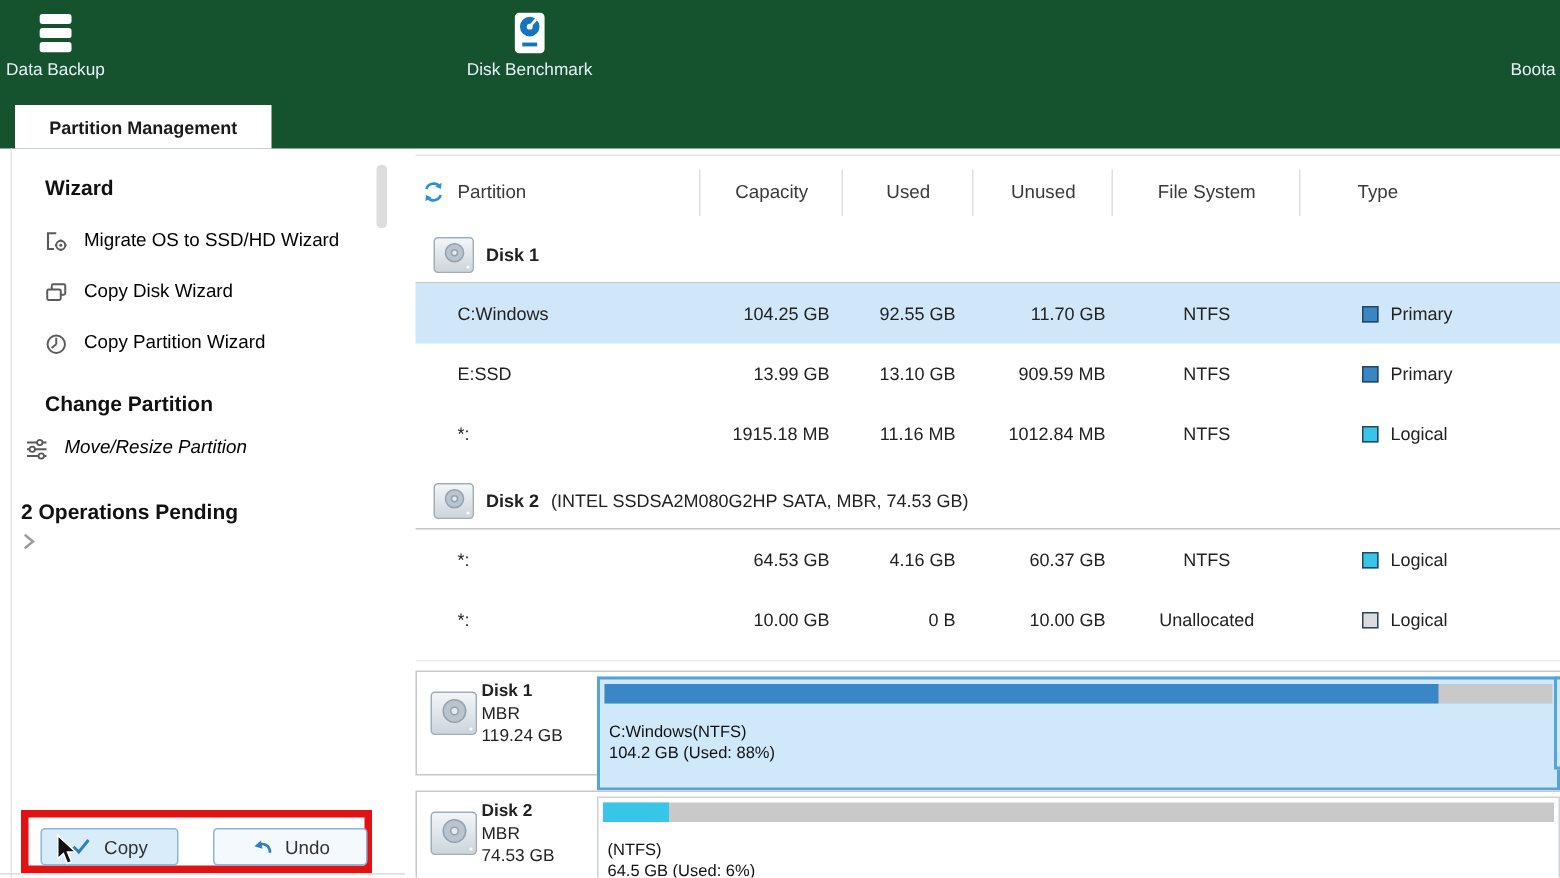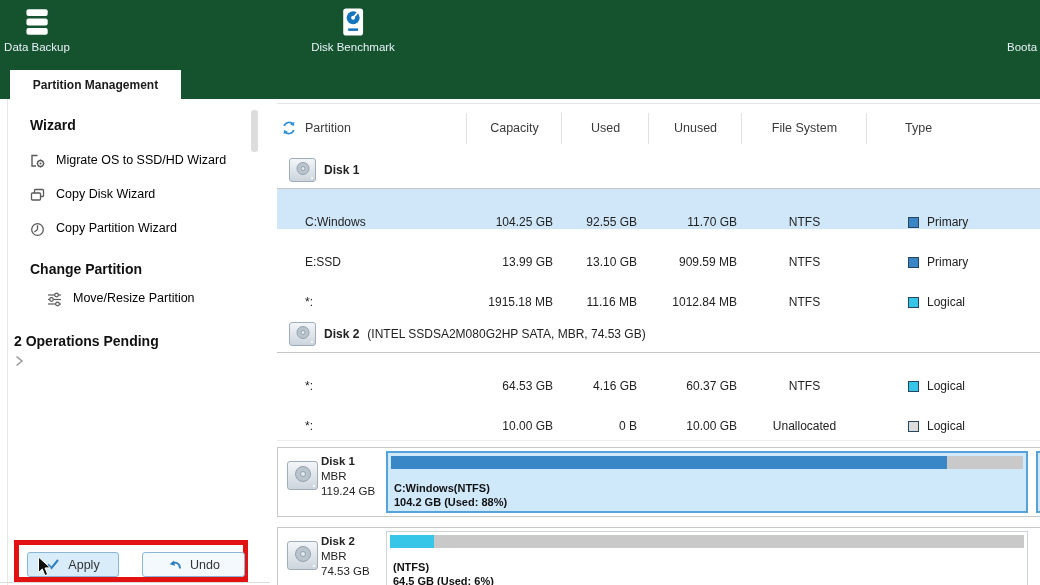--- a/index.html
+++ b/index.html
@@ -44,21 +44,21 @@
   .c2 { width:95px;  text-align:right; padding-right:9px; }
   .c3 { width:87px;  text-align:right; padding-right:12px; }
   .c4 { width:93px;  text-align:right; padding-right:5px; }
   .c5 { width:125px; text-align:center; }
   .c6 { flex:1; }
   .thead .c2,.thead .c3,.thead .c4 { text-align:center; padding-right:0; }
   .thead .c6 { padding-left:38px; }
   .dhdr { display:flex; align-items:center; height:38px; border-bottom:1px solid #c6c6c6;
           font-size:12px; color:#222; gap:8px; padding-left:12px; }
   .dname { font-weight:bold; }
-  .row { display:flex; align-items:flex-end; height:40px; font-size:12px; color:#222; cursor:default; }
+  .row { display:flex; align-items:center; height:40px; font-size:12px; color:#222; cursor:default; }
   .row.selected { background:#cfe7f8; }
   .row .c6 { display:flex; align-items:center; gap:8px; padding-left:41px; }
   .tsq { width:11px; height:11px; border:1px solid #25465e; flex:0 0 auto; }
   .gap2 { height:6px; }
   
   .disk-ico { width:27px; height:24px; border-radius:3px; position:relative; flex:0 0 auto;
               background:linear-gradient(180deg,#f3f6f9,#ccd5dc); border:1px solid #9fadba; }
   .disk-ico .c1c { position:absolute; left:50%; top:3px; transform:translateX(-50%);
                    width:13px; height:13px; border-radius:50%; background:#b9c4cd; border:1px solid #93a2ae; }
   .disk-ico .c2c { position:absolute; left:50%; top:7px; transform:translateX(-50%);
@@ -67,21 +67,21 @@
   .disk-ico.lg { width:31px; height:29px; }
   .disk-ico.lg .c1c { width:16px; height:16px; top:4px; }
   .disk-ico.lg .c2c { width:6px; height:6px; top:9px; }
   
   .hline440 { position:absolute; left:277px; top:440px; width:763px; height:1px; background:#ededed; }
   .panel { position:absolute; left:277px; width:770px; height:70px; border:1px solid #c8c8c8; background:#fff; }
   #panel1 { top:447px; } #panel2 { top:527px; }
   .p-ico { position:absolute; left:9px; top:13px; }
   .pl { position:absolute; left:43px; font-size:11.5px; color:#222; white-space:nowrap; }
   .pl1 { top:7px; font-weight:bold; } .pl2 { top:22px; } .pl3 { top:37px; }
-  .pblock { position:absolute; left:108px; top:3px; width:642px; height:62px; cursor:default;font-weight:bold; }
+  .pblock { position:absolute; left:120px; top:3px; width:642px; height:76px; cursor:default; }
   #panel1 .pblock { background:#cfe9fb; border:2px solid #55a3d9; }
   #panel2 .pblock { background:#ffffff; border:1px solid #cdd3d8; }
   .pbar { position:absolute; left:3px; top:3px; right:3px; height:13px; background:#c9c9c9; }
   .pfill { height:100%; background:#3a87c8; }
   #panel2 .pfill { background:#38c6e8; }
   .ptext1 { position:absolute; left:6px; top:29px; font-size:11px; color:#111; white-space:nowrap; }
   .ptext2 { position:absolute; left:6px; top:43px; font-size:11px; color:#111; white-space:nowrap; }
   .sliver { position:absolute; left:758px; top:3px; width:14px; height:62px; background:#cfe9fb; border:2px solid #55a3d9; }
 </style>
 </head>
@@ -155,21 +155,21 @@
     <svg width="17" height="17" viewBox="0 0 17 17">
         <circle cx="8.5" cy="8.5" r="5.8" fill="none" stroke="#5a5a5a" stroke-width="1.3"></circle>
         <path d="M8.5 8.5 L8.5 4.2 M8.5 8.5 L5.4 11" stroke="#5a5a5a" stroke-width="1.3"></path>
       </svg>
   </span>
   <span>Copy Partition Wizard</span>
 </div>
 
 <div class="side-head" style="left:30px; top:261px;">Change Partition</div>
 
-<div class="side-item" style="left:46px; top:291px;">
+<div class="side-item" style="left:16px; top:291px;font-style:italic;">
   <span>
     <svg width="17" height="17" viewBox="0 0 17 17">
         <g stroke="#5a5a5a" stroke-width="1.2">
           <line x1="2" y1="4" x2="15" y2="4"></line>
           <line x1="2" y1="8.5" x2="15" y2="8.5"></line>
           <line x1="2" y1="13" x2="15" y2="13"></line>
         </g>
         <g fill="#fff" stroke="#5a5a5a" stroke-width="1.2">
           <circle cx="10.5" cy="4" r="1.8"></circle>
           <circle cx="5.5" cy="8.5" r="1.8"></circle>
@@ -336,21 +336,21 @@
     <div class="ptext2">64.5 GB (Used: 6%)</div>
   </div>
 </div>
 
 <div class="btn" id="apply">
   <span>
     <svg width="14" height="13" viewBox="0 0 14 13">
         <polyline points="2,7.5 5.5,11 12,3" stroke="#2e7fc2" stroke-width="2" fill="none"></polyline>
       </svg>
   </span>
-  <span>Apply</span>
+  <span>Copy</span>
 </div>
 
 <div class="btn" id="undo">
   <span>
     <svg width="15" height="13" viewBox="0 0 15 13">
         <path d="M13 11.5 C13 6.5 8.5 4.2 4.8 6.8" fill="none" stroke="#2e7fc2" stroke-width="1.8"></path>
         <polygon points="7,3.4 2.6,7.2 8,8.8" fill="#2e7fc2"></polygon>
       </svg>
   </span>
   <span>Undo</span>

